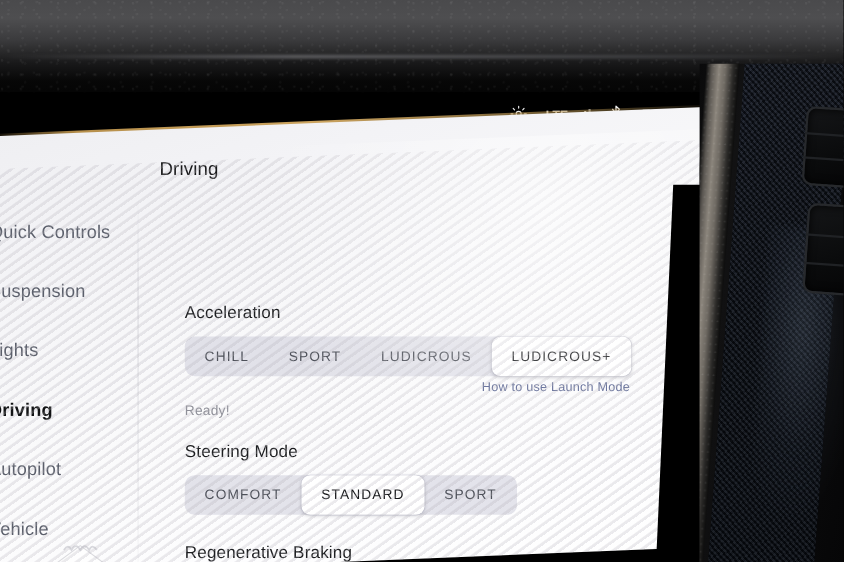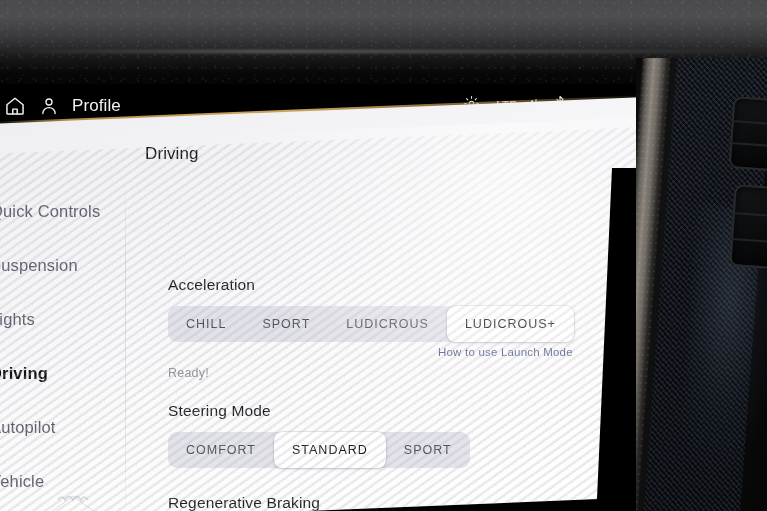--- a/index.html
+++ b/index.html
@@ -243,35 +243,20 @@
 
 <div class="photo">
 
   <div class="dash-top"></div>
   <div class="dash-hl"></div>
   <div class="left-dark"></div>
 
   <div class="screen">
 
     <div class="statusbar">
-      <div class="sb-left">
-        <span class="home-ico">
-          <svg width="22" height="22" viewBox="0 0 24 24" fill="none" stroke="#f2f2f2" stroke-width="1.6" stroke-linecap="round" stroke-linejoin="round">
-            <path d="M3.2 10.6 12 3.6l8.8 7v9.2a.9.9 0 0 1-.9.9H4.1a.9.9 0 0 1-.9-.9z"></path>
-            <path d="M9.6 20.7v-5.3h4.8v5.3"></path>
-          </svg>
-        </span>
-        <span class="person-ico">
-          <svg width="20" height="20" viewBox="0 0 24 24" fill="none" stroke="#f2f2f2" stroke-width="1.6" stroke-linecap="round">
-            <circle cx="12" cy="7.2" r="3.6"></circle>
-            <path d="M4.6 21c0-4.1 3.3-7.1 7.4-7.1s7.4 3 7.4 7.1"></path>
-          </svg>
-        </span>
-        <span class="profile-label">Profile</span>
-      </div>
 
       <div class="sb-right">
         <span>
           <svg width="17" height="17" viewBox="0 0 24 24" fill="none" stroke="#e8e8e8" stroke-width="1.5" stroke-linecap="round">
             <circle cx="12" cy="12" r="3.2"></circle>
             <path d="M12 2.2v2.4M12 19.4v2.4M2.2 12h2.4M19.4 12h2.4M5.1 5.1l1.7 1.7M17.2 17.2l1.7 1.7M18.9 5.1l-1.7 1.7M6.8 17.2l-1.7 1.7"></path>
           </svg>
         </span>
 
         <span class="lte-wrap">

